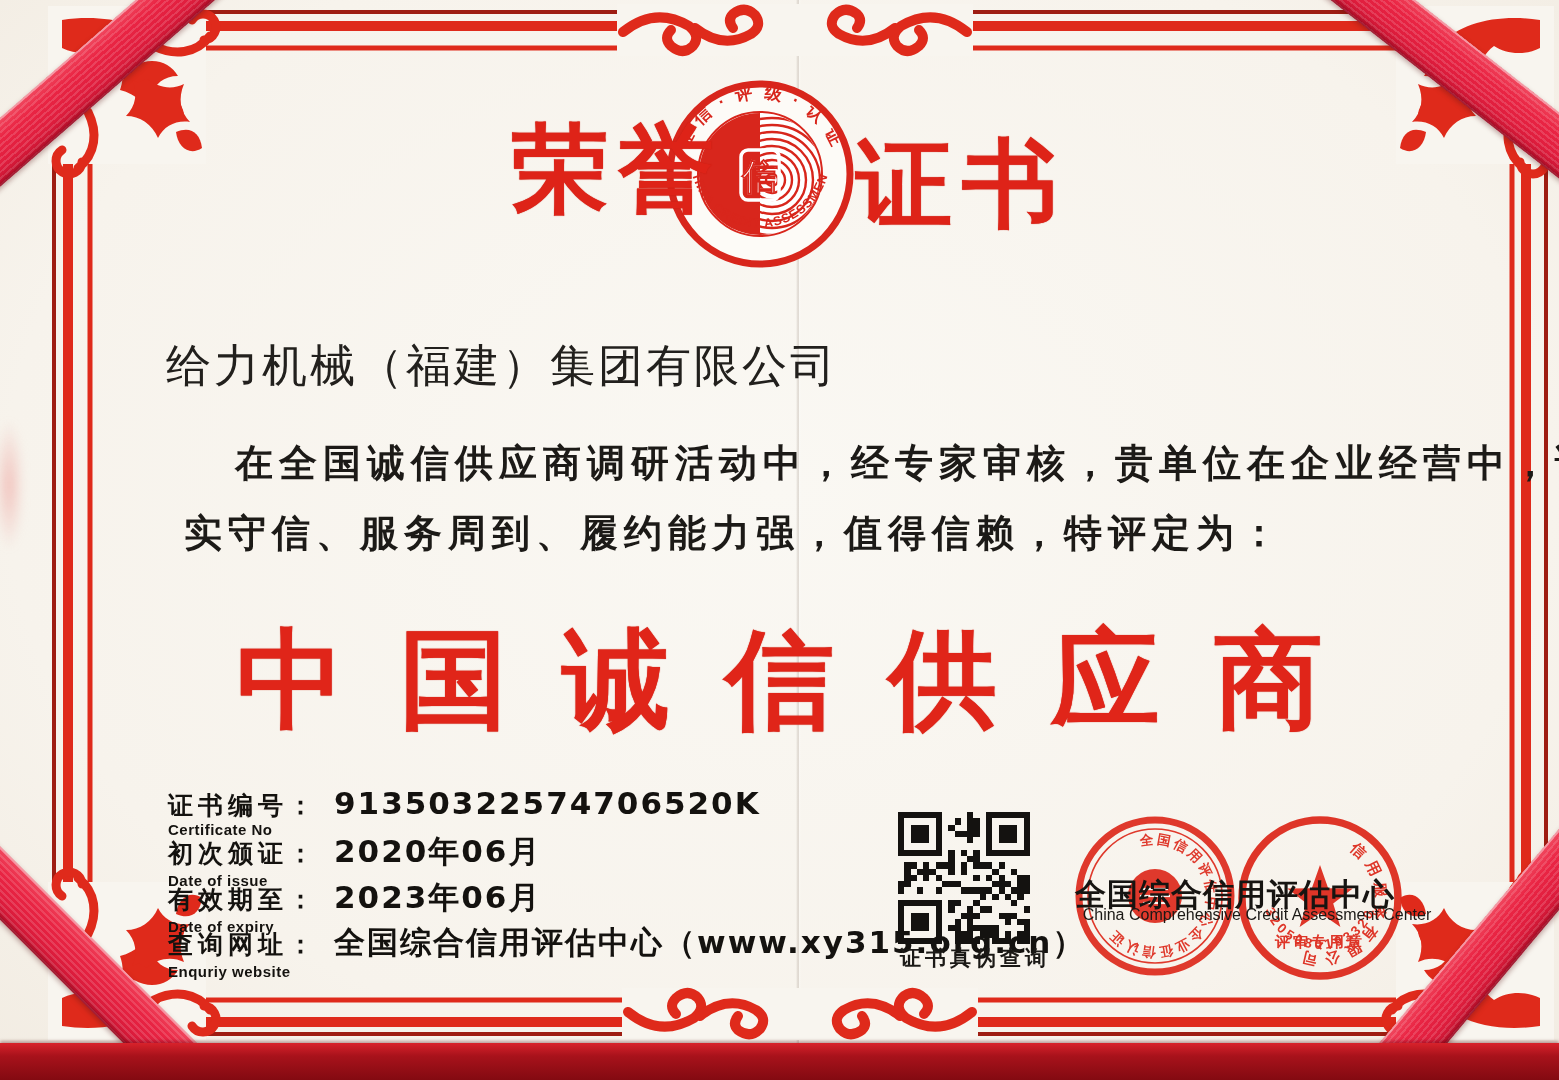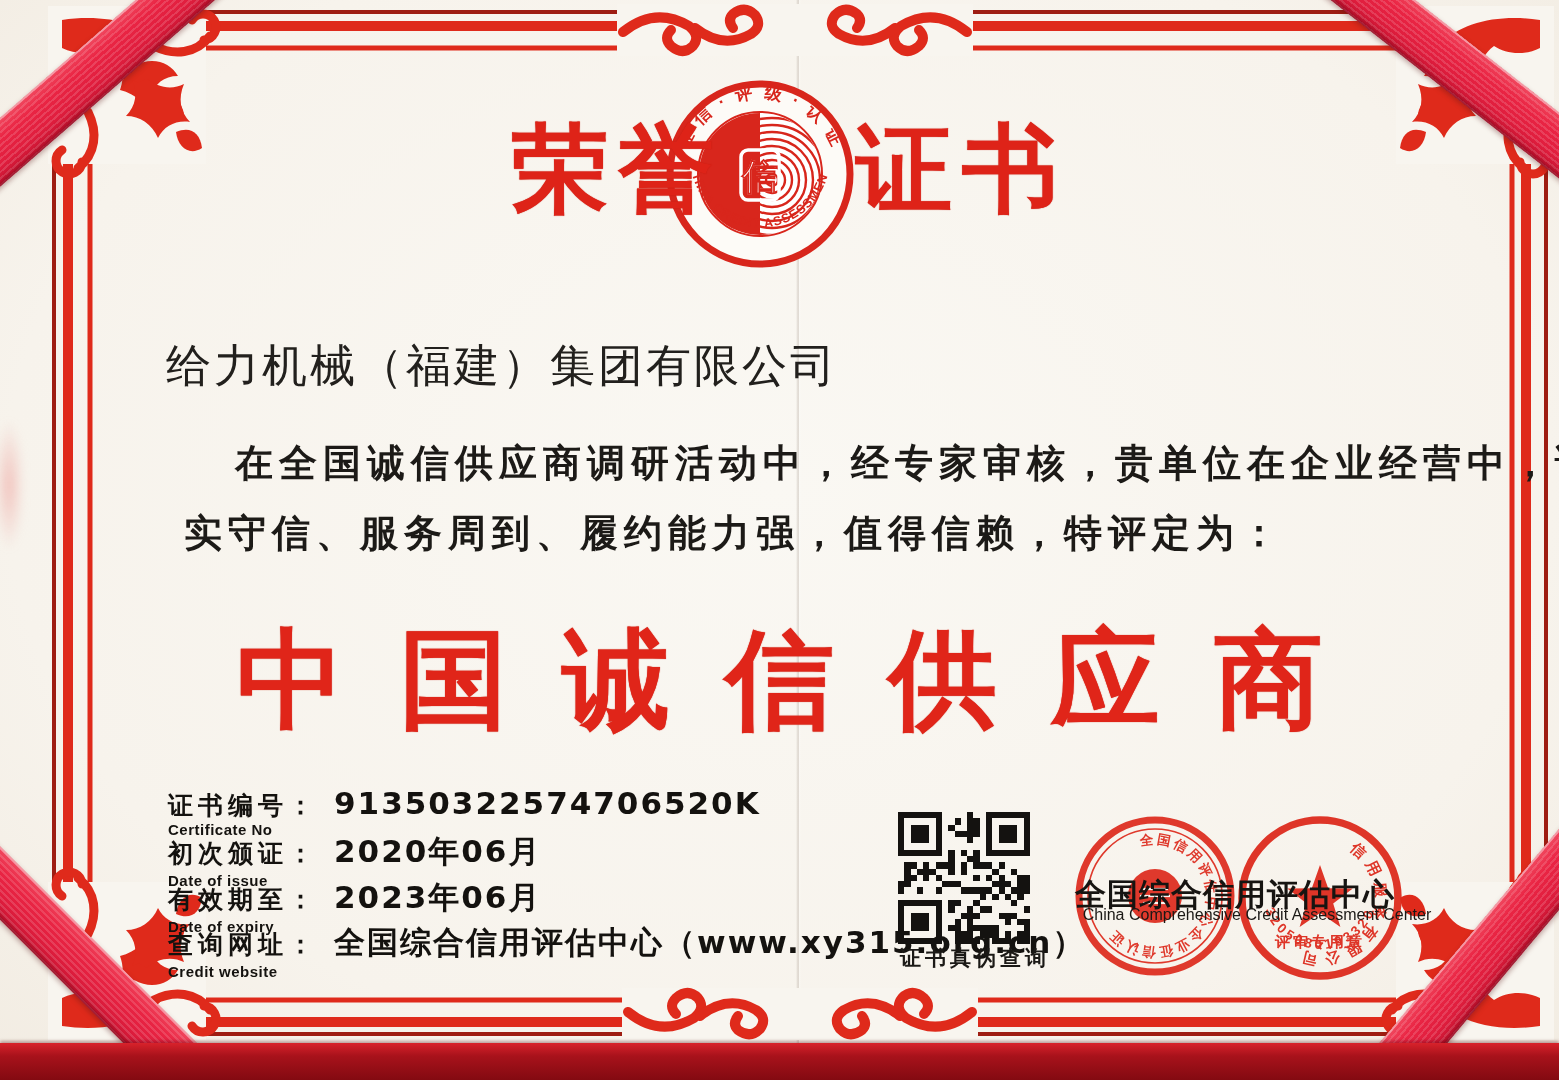--- a/index.html
+++ b/index.html
@@ -17,21 +17,21 @@
   
   .fold{position:absolute;left:796px;top:0;width:5px;height:100%;
     background:linear-gradient(to right,rgba(0,0,0,0),rgba(110,90,75,.22) 45%,rgba(255,255,255,.25) 70%,rgba(0,0,0,0));}
   svg.frame{position:absolute;left:0;top:0;z-index:3;}
   
   .hdr-zh{position:absolute;z-index:5;color:#de2318;
     font-family:"Liberation Serif","DejaVu Serif",serif;
     font-weight:900;font-size:96px;letter-spacing:10px;line-height:1;
     text-shadow:0 0 1px #c01d12;}
   #hdr-left{left:512px;top:122px;}
-  #hdr-right{left:856px;top:122px;text-align:center;}
+  #hdr-right{left:856px;top:137px;text-align:center;}
   .seal-top{position:absolute;left:660px;top:72px;z-index:4;}
   .company{position:absolute;left:166px;top:336px;z-index:5;
     font-size:45px;font-weight:500;color:#22201d;letter-spacing:3px;}
   .bodyline{position:absolute;z-index:5;color:#1c1a17;font-weight:700;
     font-size:38px;letter-spacing:6px;white-space:nowrap;}
   #body1{left:150px;top:438px;text-indent:85px;}
   #body2{left:144px;top:508px;margin-left:40px;}
   .award{position:absolute;left:0;top:608px;width:1559px;text-align:center;z-index:5;
     font-family:"Liberation Serif","DejaVu Serif",serif;
     font-size:108px;font-weight:900;color:#e02519;letter-spacing:55px;text-indent:55px;
@@ -173,21 +173,21 @@
       <span class="detail-label">有效期至：</span>
       <span class="detail-value">2023年06月</span>
     </div>
     <div class="detail-en">Date of expiry</div>
   </div>
   <div id="row4" class="detail-row">
     <div class="detail-zh">
       <span class="detail-label">查询网址：</span>
       <span class="detail-value">全国综合信用评估中心（www.xy315.org.cn）</span>
     </div>
-    <div class="detail-en">Credit website</div>
+    <div class="detail-en">Enquriy website</div>
   </div>
 
   <div class="qr-wrap">
     <svg id="qr" width="132" height="132" viewBox="0 0 21 21" shape-rendering="crispEdges">
         <rect x="0" y="0" width="1" height="1" fill="#141210"></rect>
         <rect x="1" y="0" width="1" height="1" fill="#141210"></rect>
         <rect x="2" y="0" width="1" height="1" fill="#141210"></rect>
         <rect x="3" y="0" width="1" height="1" fill="#141210"></rect>
         <rect x="4" y="0" width="1" height="1" fill="#141210"></rect>
         <rect x="5" y="0" width="1" height="1" fill="#141210"></rect>

